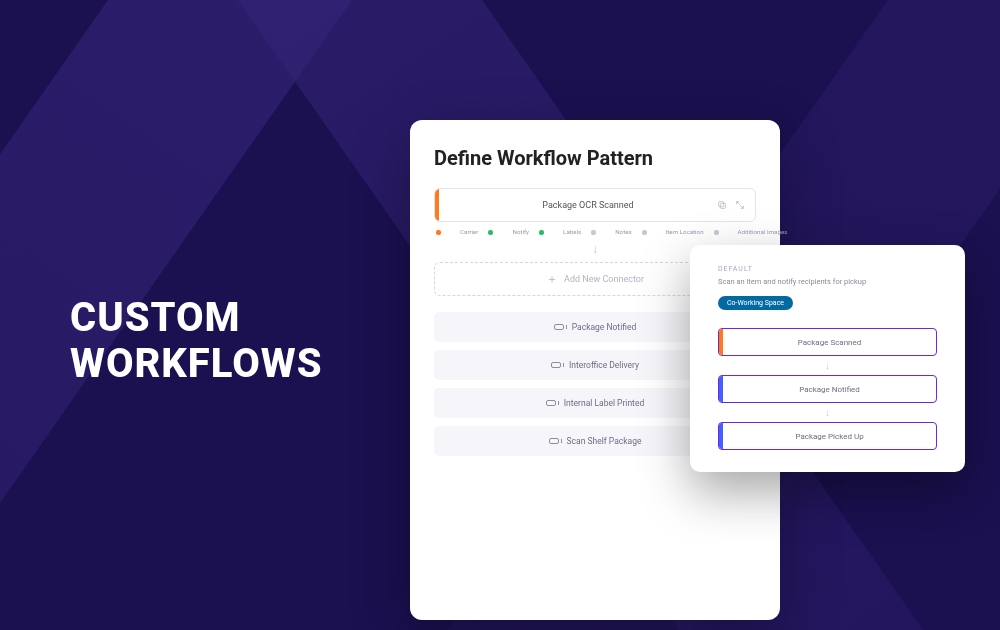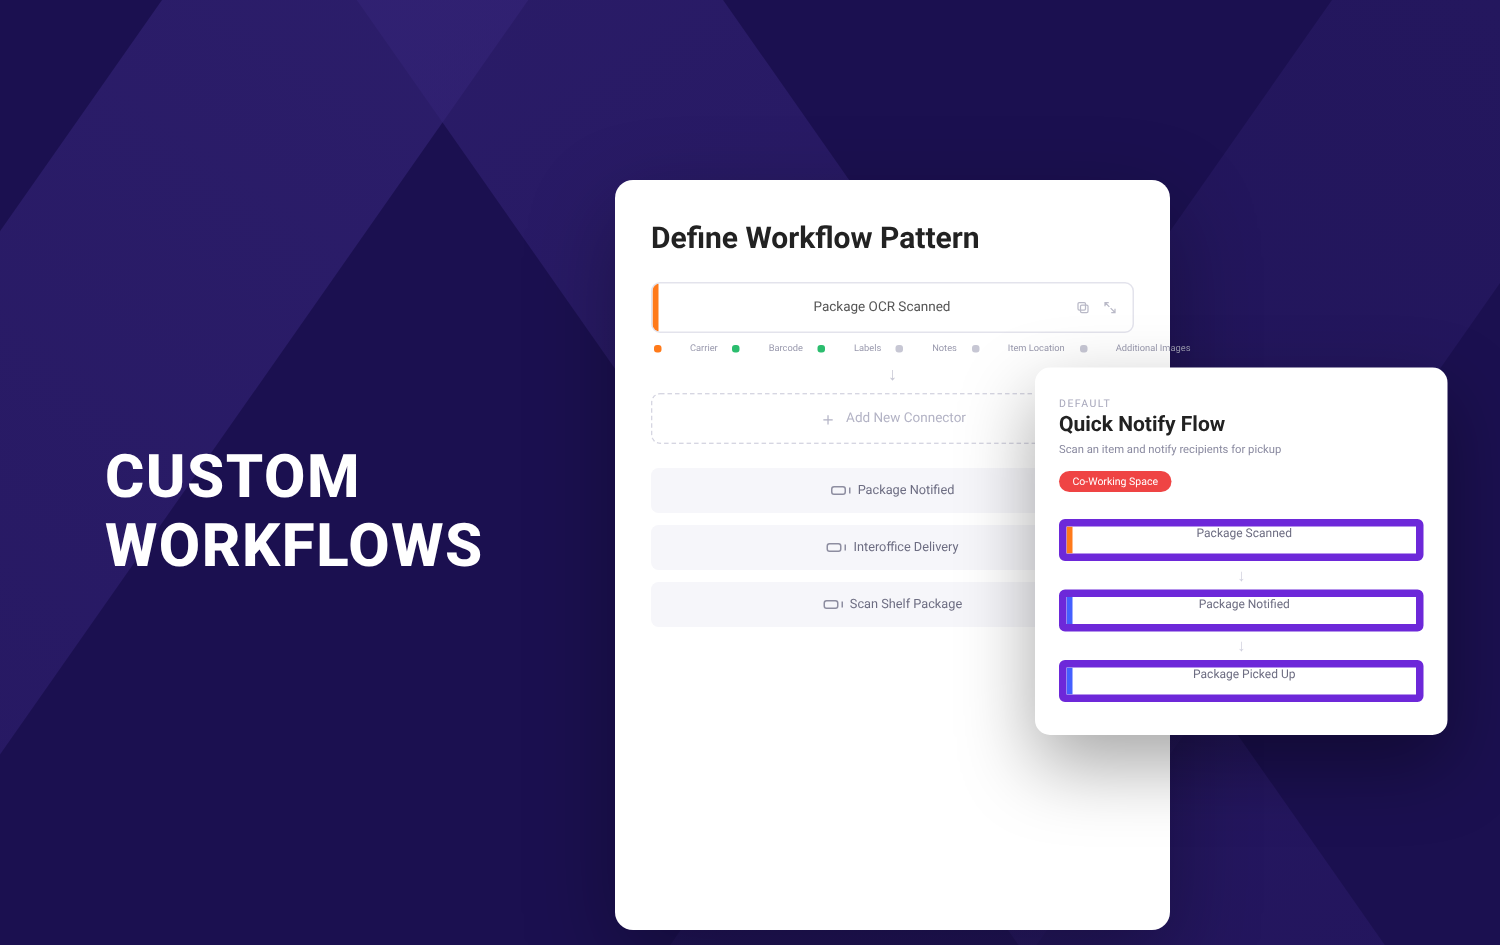--- a/index.html
+++ b/index.html
@@ -57,34 +57,34 @@
     color: #6d6d82; font-size: 8.5px;
   }
   .plug { width: 10px; height: 6px; position: relative; }
   .plug::before { content: ""; position: absolute; inset: 0; border: 1px solid #8d8da0; border-radius: 2px; }
   .plug::after  { content: ""; position: absolute; right: -3px; top: 1px; width: 2px; height: 4px; border-right: 1px solid #8d8da0; }
 
   
   .card-side {
     position: absolute; left: 690px; top: 245px; width: 275px;
     background: #fff; border-radius: 10px; box-shadow: 0 20px 50px rgba(0,0,0,.35);
-    padding: 20px 16px 22px;
+    padding: 20px 28px 22px;
   }
   .kicker { font-size: 7px; letter-spacing: 1px; color: #a7a7bb; text-transform: uppercase; }
   .card-side h3 { font-size: 14px; font-weight: 700; color: #222; margin-top: 2px; }
   .subtitle { font-size: 7.5px; color: #8a8aa0; margin-top: 4px; }
   .pill {
-    display: inline-block; margin-top: 10px; background: #ef4444; color: #fff;
+    display: inline-block; margin-top: 10px; background: #0369a1; color: #fff;
     font-size: 7px; padding: 3px 9px; border-radius: 999px;
   }
 
   .mini-list { margin-top: 18px; display: flex; flex-direction: column; align-items: stretch; }
   .mini-step {
-    border: 5px solid #6d28d9; border-radius: 4px; height: 28px;
-    display: flex; align-items: flex-start; overflow: hidden;
+    border: 1px solid #6d28d9; border-radius: 4px; height: 28px;
+    display: flex; align-items: center; overflow: hidden;
   }
   .mini-accent { width: 4px; height: 100%; }
   .mini-accent.c0 { background: #ff7a1a; }
   .mini-accent.c1 { background: #4460ff; }
   .mini-accent.c2 { background: #4460ff; }
   .mini-label { flex: 1; text-align: center; font-size: 8px; color: #6d6d82; }
   .mini-arrow { text-align: center; color: #cfcfdd; font-size: 11px; padding: 3px 0; }
 </style>
 </head>
 <body>
@@ -122,21 +122,21 @@
       </div>
     </div>
 
     <div class="tag-row">
       <span class="tag">
           <span class="dot orange"></span>
           <span>Carrier</span>
         </span>
       <span class="tag">
           <span class="dot green"></span>
-          <span>Barcode</span>
+          <span>Notify</span>
         </span>
       <span class="tag">
           <span class="dot green"></span>
           <span>Labels</span>
         </span>
       <span class="tag">
           <span class="dot gray"></span>
           <span>Notes</span>
         </span>
       <span class="tag">
@@ -161,28 +161,31 @@
     <div class="step">
         <span class="plug"></span>
         <span>Package Notified</span>
       </div>
     <div class="step">
         <span class="plug"></span>
         <span>Interoffice Delivery</span>
       </div>
     <div class="step">
         <span class="plug"></span>
+        <span>Internal Label Printed</span>
+      </div>
+    <div class="step">
+        <span class="plug"></span>
         <span>Scan Shelf Package</span>
       </div>
   </div>
 </section>
 
 <aside class="card-side">
   <div class="kicker">DEFAULT</div>
-  <h3>Quick Notify Flow</h3>
   <div class="subtitle">Scan an item and notify recipients for pickup</div>
   <span class="pill">Co-Working Space</span>
 
   <div class="mini-list">
     <div class="mini-step">
       <div class="mini-accent c0"></div>
       <div class="mini-label">Package Scanned</div>
     </div>
     <div class="mini-arrow">↓</div>
     <div class="mini-step">

